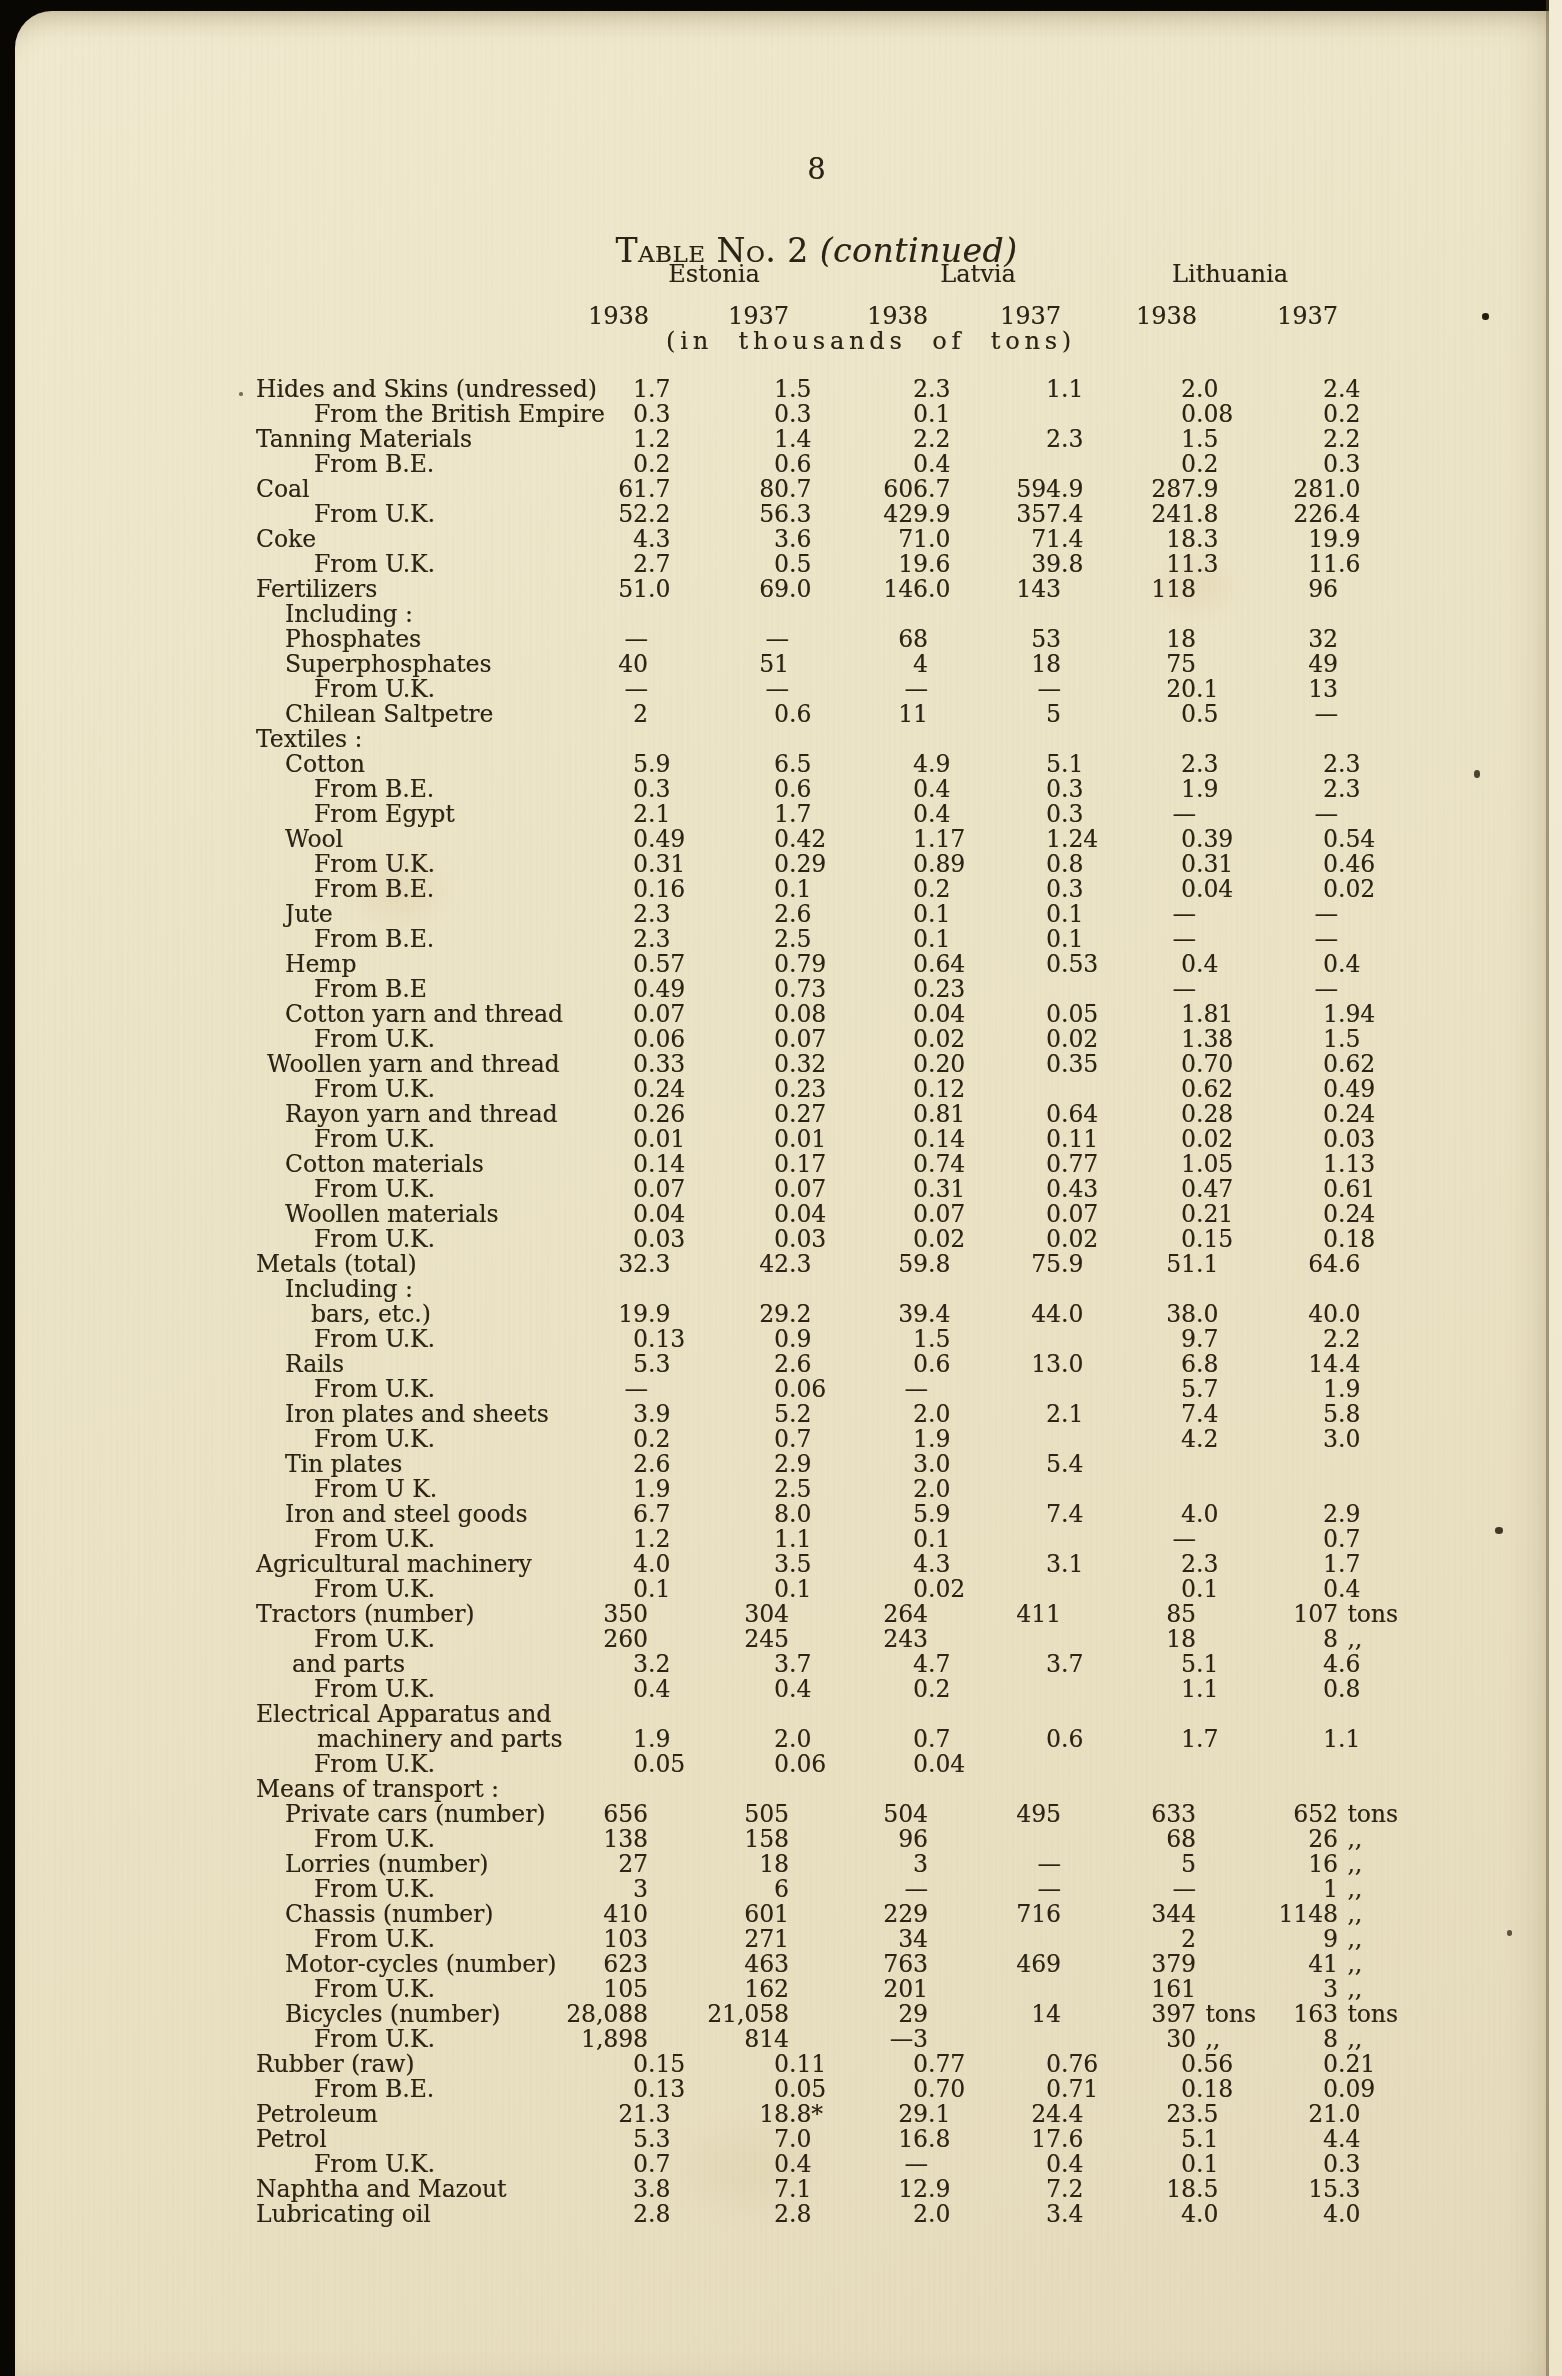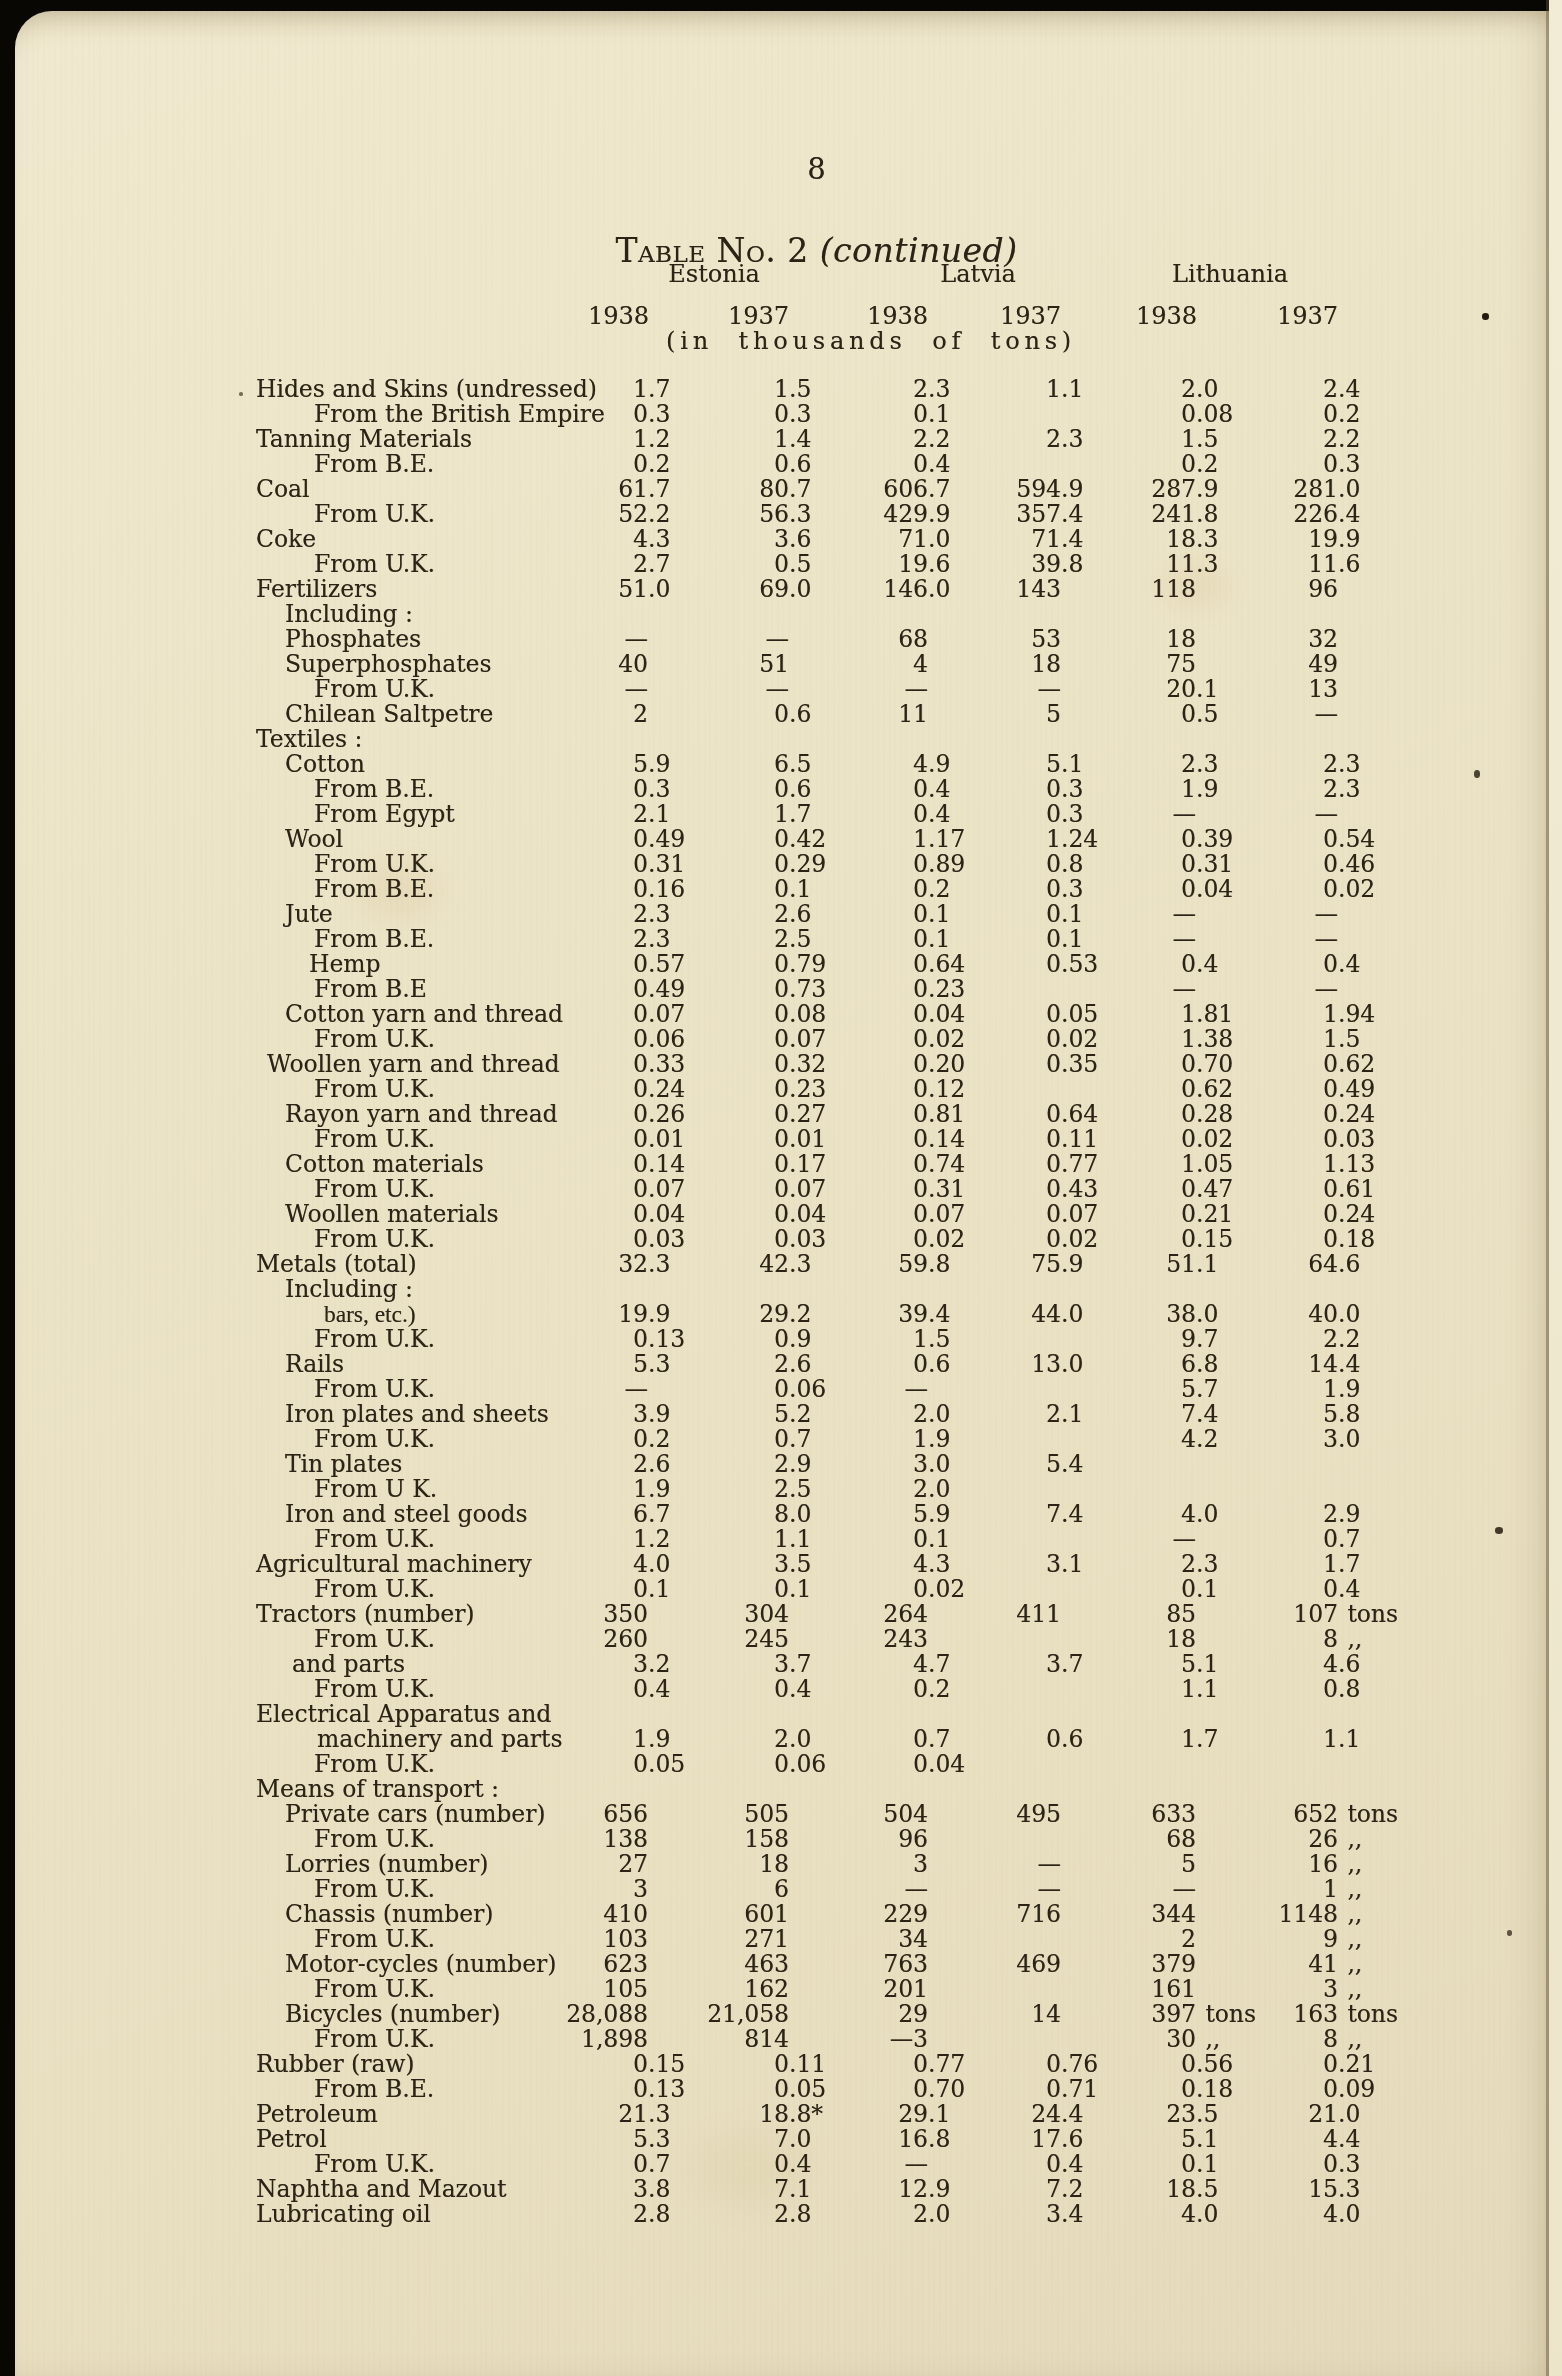--- a/index.html
+++ b/index.html
@@ -618,21 +618,21 @@
           <span class="frac">.1</span>
         </span>
         <span class="cell" style="left: 1196px;">
           <span class="int">—</span>
         </span>
         <span class="cell" style="left: 1338px;">
           <span class="int">—</span>
         </span>
       </div>
       <div class="trow">
-        <span class="lbl" style="left: 285px; margin-left: 24px;">Hemp</span>
+        <span class="lbl" style="left: 285px;">Hemp</span>
         <span class="cell" style="left: 648px;">
           <span class="int">0</span>
           <span class="frac">.57</span>
         </span>
         <span class="cell" style="left: 789px;">
           <span class="int">0</span>
           <span class="frac">.79</span>
         </span>
         <span class="cell" style="left: 928px;">
           <span class="int">0</span>
@@ -962,21 +962,21 @@
         </span>
         <span class="cell" style="left: 1338px;">
           <span class="int">64</span>
           <span class="frac">.6</span>
         </span>
       </div>
       <div class="trow">
         <span class="lbl" style="left: 285px;">Including :</span>
       </div>
       <div class="trow">
-        <span class="lbl" style="left: 324px; font-family: Liberation Serif, serif;">bars, etc.)</span>
+        <span class="lbl" style="left: 311px;">bars, etc.)</span>
         <span class="cell" style="left: 648px;">
           <span class="int">19</span>
           <span class="frac">.9</span>
         </span>
         <span class="cell" style="left: 789px;">
           <span class="int">29</span>
           <span class="frac">.2</span>
         </span>
         <span class="cell" style="left: 928px;">
           <span class="int">39</span>

